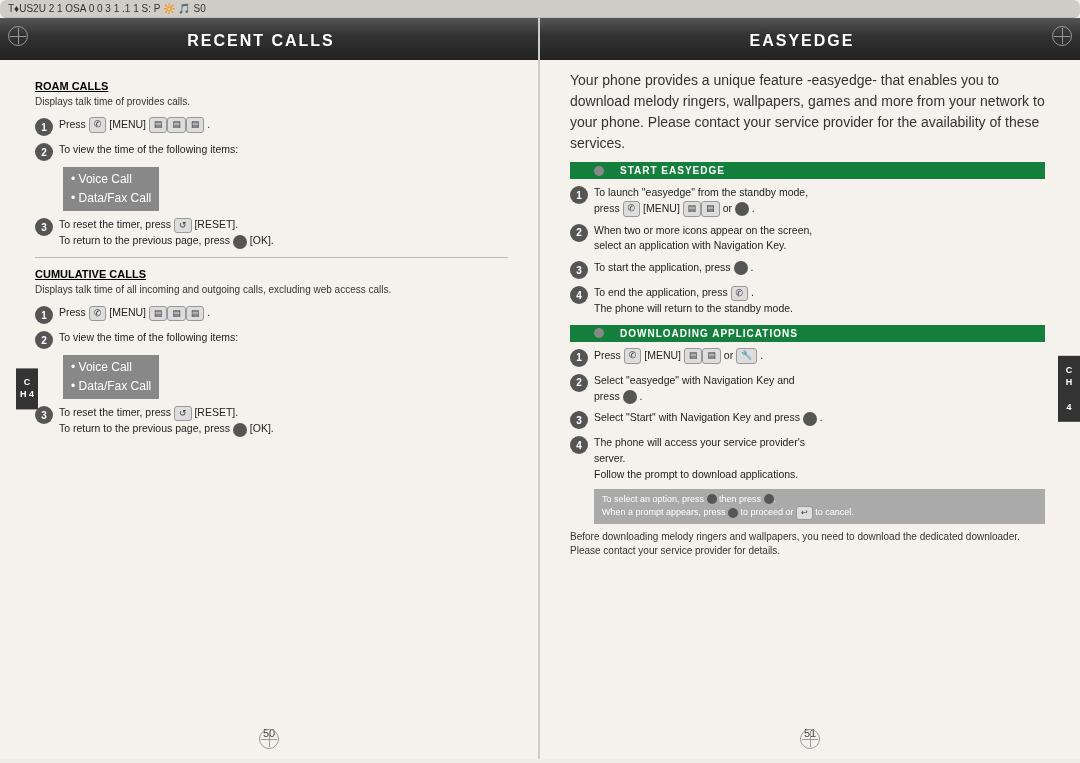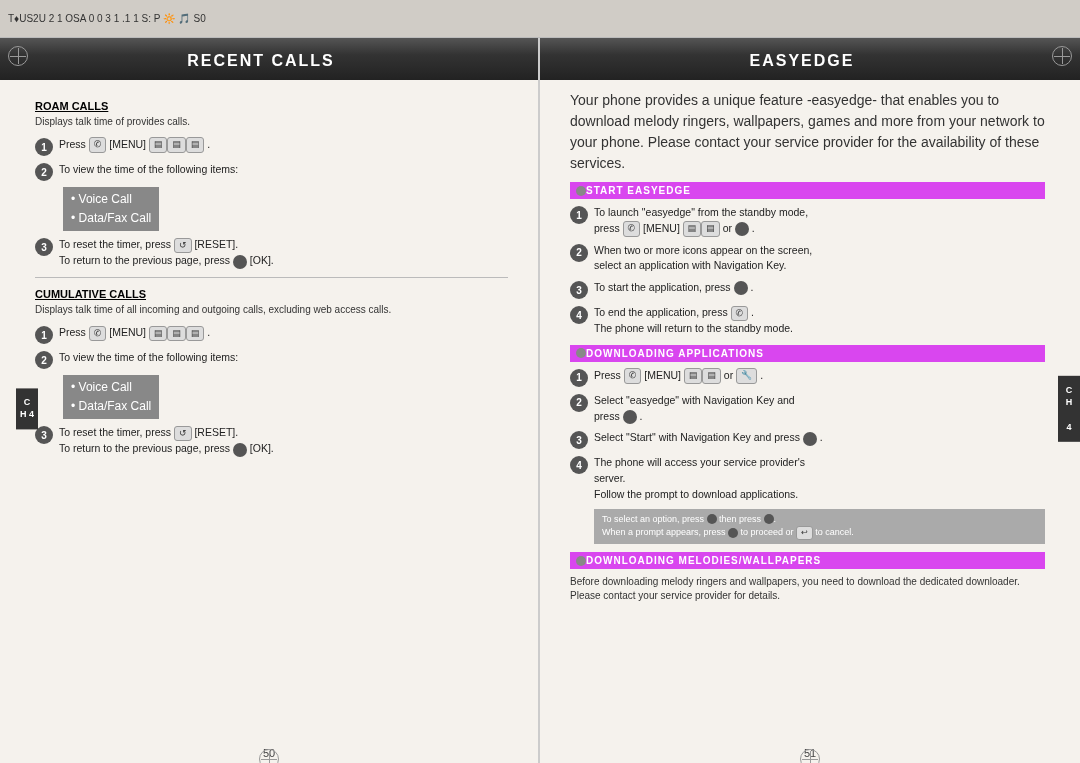--- a/index.html
+++ b/index.html
@@ -9,28 +9,29 @@
       background: #f0ede8;
       font-family: Arial, sans-serif;
       font-size: 11px;
       overflow: hidden;
       position: relative;
     }
 
     
     .status-bar {
       width: 100%;
-      height: 38px;
+      height: 18px;
       background: #d0ccc6;
       display: flex;
       align-items: center;
       padding: 0 8px;
       font-size: 10px;
       color: #333;
       border-bottom: 1px solid #bbb;
+      border-radius: 7px;
     }
 
     
     .main-content {
       display: flex;
       width: 100%;
       height: calc(100% - 22px);
     }
 
     
@@ -188,30 +189,30 @@
       background: #aaa;
       color: white;
       padding: 4px 8px;
       margin: 6px 0 6px 24px;
       font-size: 9px;
       line-height: 1.5;
     }
 
     
     .sub-section-bar {
-      background: #d946ef;
+      background: #15803d;
       color: white;
       font-size: 10px;
       font-weight: bold;
       letter-spacing: 1px;
-      padding: 3px 6px;
+      padding: 3px 24px;
       margin: 8px 0 6px 0;
       display: flex;
       align-items: center;
-      gap: 0;
+      gap: 16px;
     }
 
     .sub-section-dot {
       width: 10px;
       height: 10px;
       background: #888;
       border-radius: 50%;
       flex-shrink: 0;
     }
 
@@ -432,24 +433,20 @@
       <div class="step">
         <div class="step-number">4</div>
         <div class="step-text">The phone will access your service provider's<br>server.<br>Follow the prompt to download applications.</div>
       </div>
 
       <div class="info-box">
         To select an option, press <span class="circle-btn" style="width:10px;height:10px;"></span> then press <span class="circle-btn" style="width:10px;height:10px;"></span>.<br>
         When a prompt appears, press <span class="circle-btn" style="width:10px;height:10px;"></span> to proceed or <span class="btn-icon" style="font-size:8px;">↩</span> to cancel.
       </div>
 
-      <div class="sub-section-bar">
-        <div class="sub-section-dot"></div>
-        <span>DOWNLOADING MELODIES/WALLPAPERS</span>
-      </div>
 
       <div class="section-desc">
         Before downloading melody ringers and wallpapers, you need to download the dedicated downloader.<br>
         Please contact your service provider for details.
       </div>
 
     </div>
 
     <div class="page-number">51</div>
 

